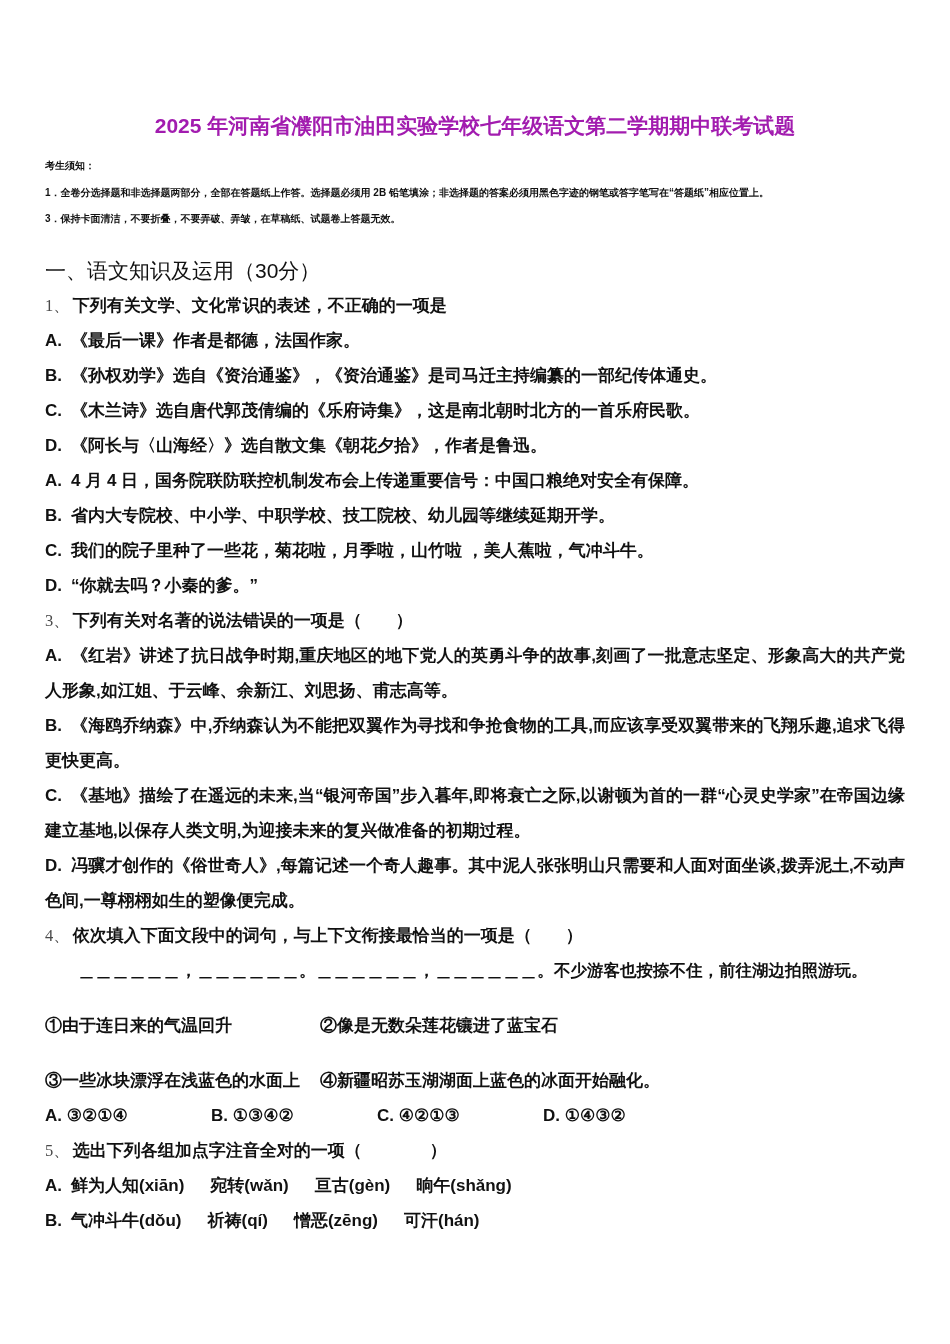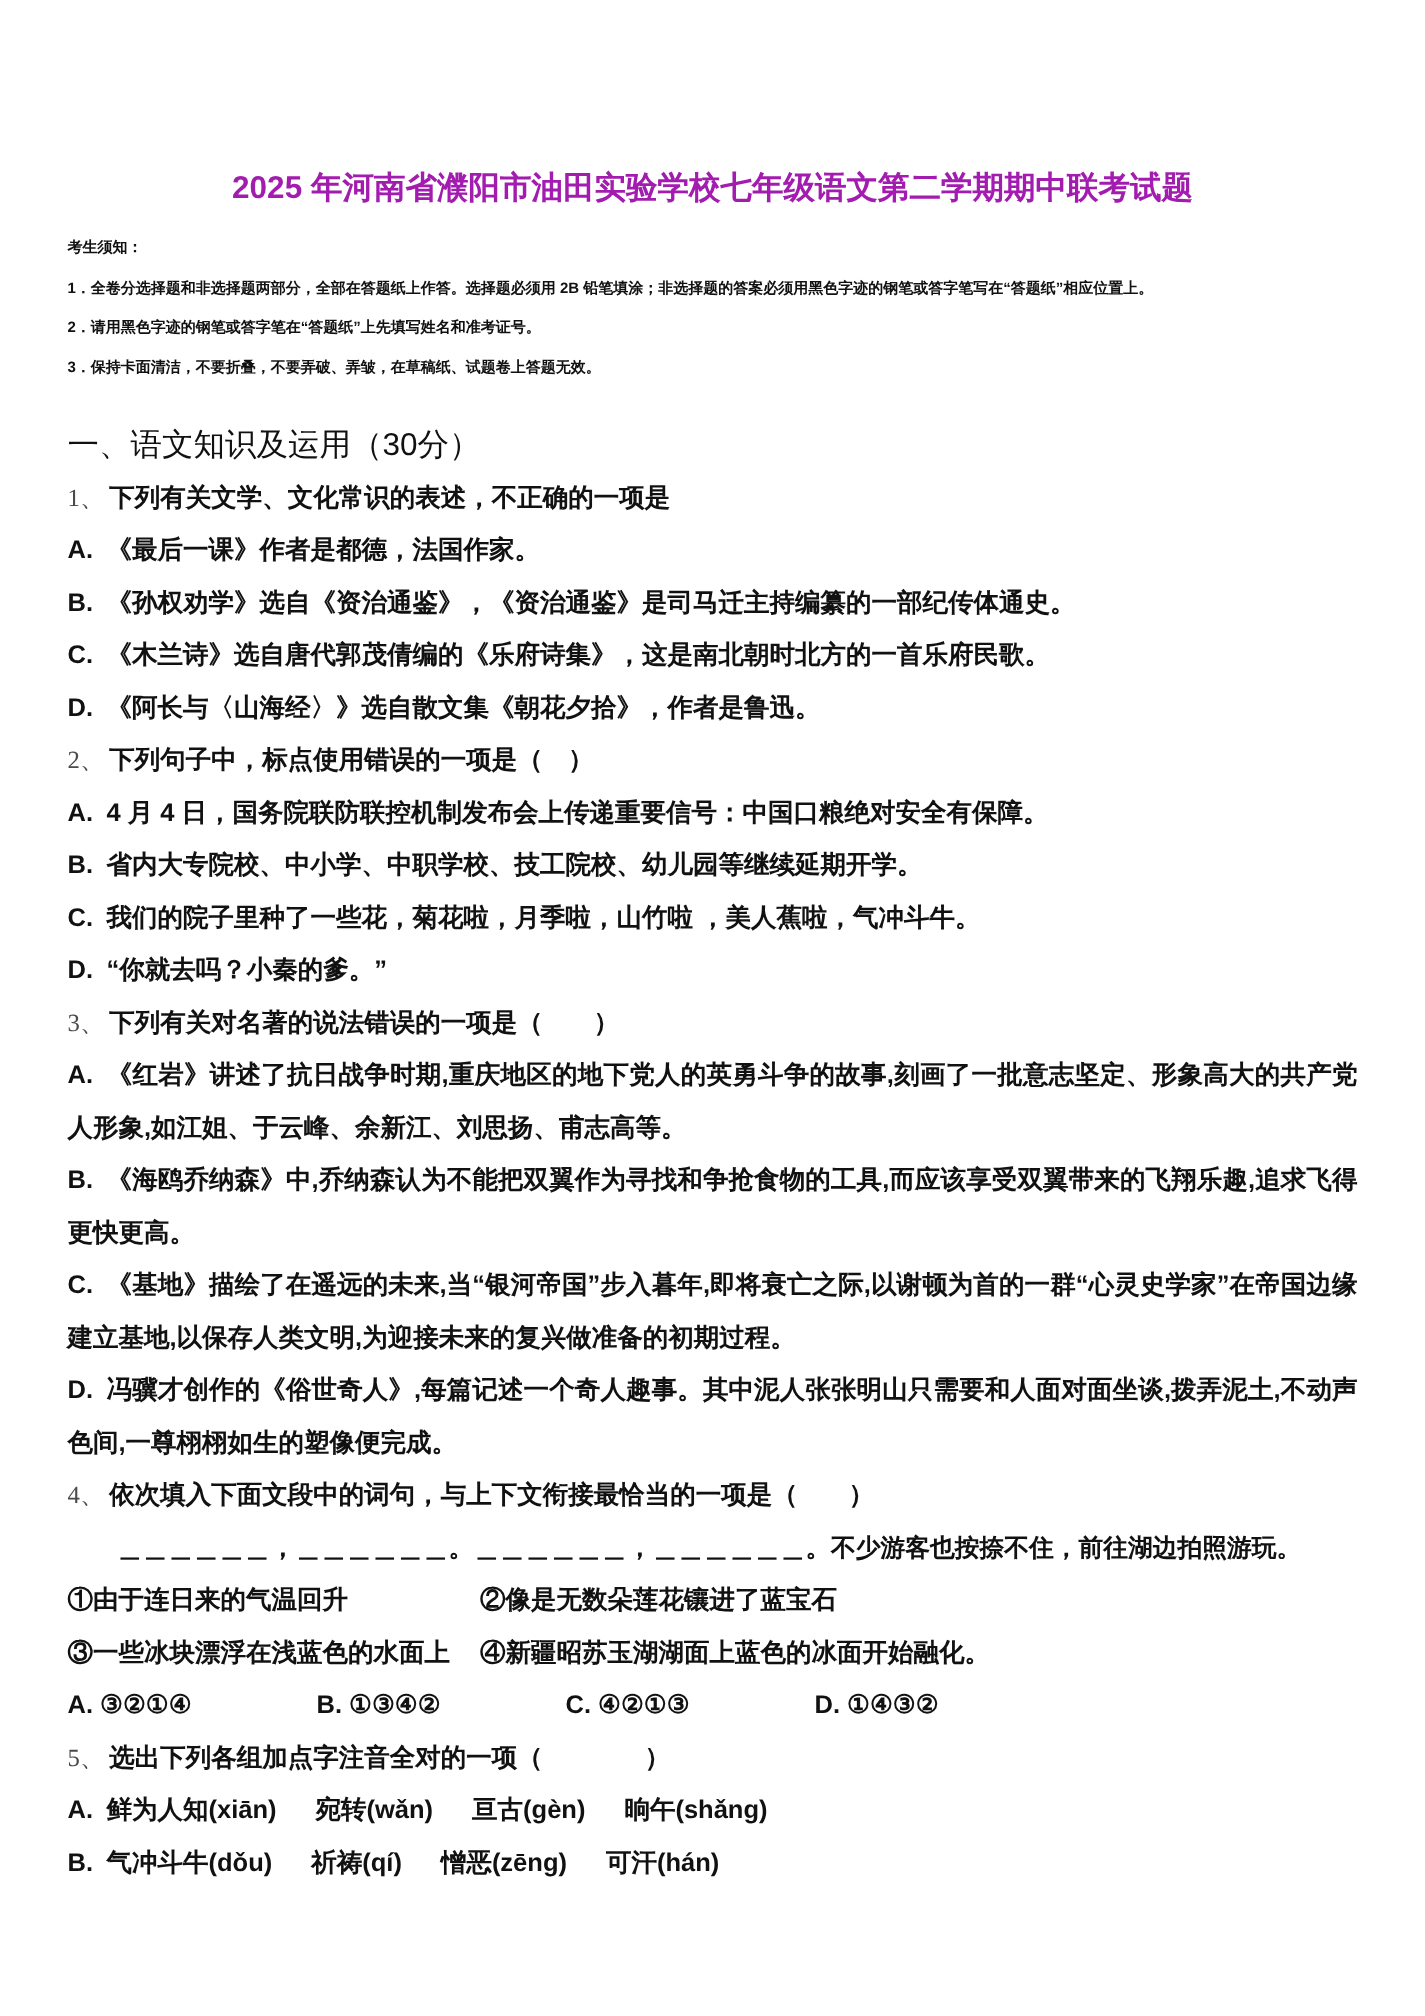--- a/index.html
+++ b/index.html
@@ -19,35 +19,34 @@
   .q-stem{min-height:35px;}
   .q-num{
     font-family:"Liberation Serif",serif;font-weight:400;color:#4a4a4a;
     font-size:16.5px;margin-right:3px;
   }
   .opt{min-height:35px;}
   .opt-label{margin-right:9px;}
   .justify .opt{text-align:justify;}
   .q4-blank-line{padding-left:33px;}
   .kai{font-family:"DejaVu Serif",serif;font-weight:700;font-size:16.5px;}
-  .q4-row .c1{display:inline-block;width:275px;}
+  .q4-row .c1{display:inline-block;width:275px;margin-top:20px;}
   .q4-opts .oc{display:inline-block;width:166px;}
   .q5-row .grp{margin-right:26px;}
 </style>
 </head>
 <body>
 
 <div class="page">
 
   <h1 class="title">2025 年河南省濮阳市油田实验学校七年级语文第二学期期中联考试题</h1>
 
   <div class="notice">
     <div class="notice-line">考生须知：</div>
     <div class="notice-line">1．全卷分选择题和非选择题两部分，全部在答题纸上作答。选择题必须用 2B 铅笔填涂；非选择题的答案必须用黑色字迹的钢笔或答字笔写在“答题纸”相应位置上。</div>
-    <div class="notice-line">2．请用黑色字迹的钢笔或答字笔在“答题纸”上先填写姓名和准考证号。</div>
     <div class="notice-line">3．保持卡面清洁，不要折叠，不要弄破、弄皱，在草稿纸、试题卷上答题无效。</div>
   </div>
 
   <div class="section-heading">一、语文知识及运用（30分）</div>
 
   <div class="qblock">
     <div class="q-stem">
       <span class="q-num">1、</span><span>下列有关文学、文化常识的表述，不正确的一项是</span>
     </div>
     <div class="opt">
@@ -58,23 +57,20 @@
     </div>
     <div class="opt">
       <span class="opt-label">C.</span><span>《木兰诗》选自唐代郭茂倩编的《乐府诗集》，这是南北朝时北方的一首乐府民歌。</span>
     </div>
     <div class="opt">
       <span class="opt-label">D.</span><span>《阿长与〈山海经〉》选自散文集《朝花夕拾》，作者是鲁迅。</span>
     </div>
   </div>
 
   <div class="qblock">
-    <div class="q-stem">
-      <span class="q-num">2、</span><span>下列句子中，标点使用错误的一项是（　）</span>
-    </div>
     <div class="opt">
       <span class="opt-label">A.</span><span>4 月 4 日，国务院联防联控机制发布会上传递重要信号：中国口粮绝对安全有保障。</span>
     </div>
     <div class="opt">
       <span class="opt-label">B.</span><span>省内大专院校、中小学、中职学校、技工院校、幼儿园等继续延期开学。</span>
     </div>
     <div class="opt">
       <span class="opt-label">C.</span><span>我们的院子里种了一些花，菊花啦，月季啦，山竹啦 ，美人蕉啦，气冲斗牛。</span>
     </div>
     <div class="opt">

